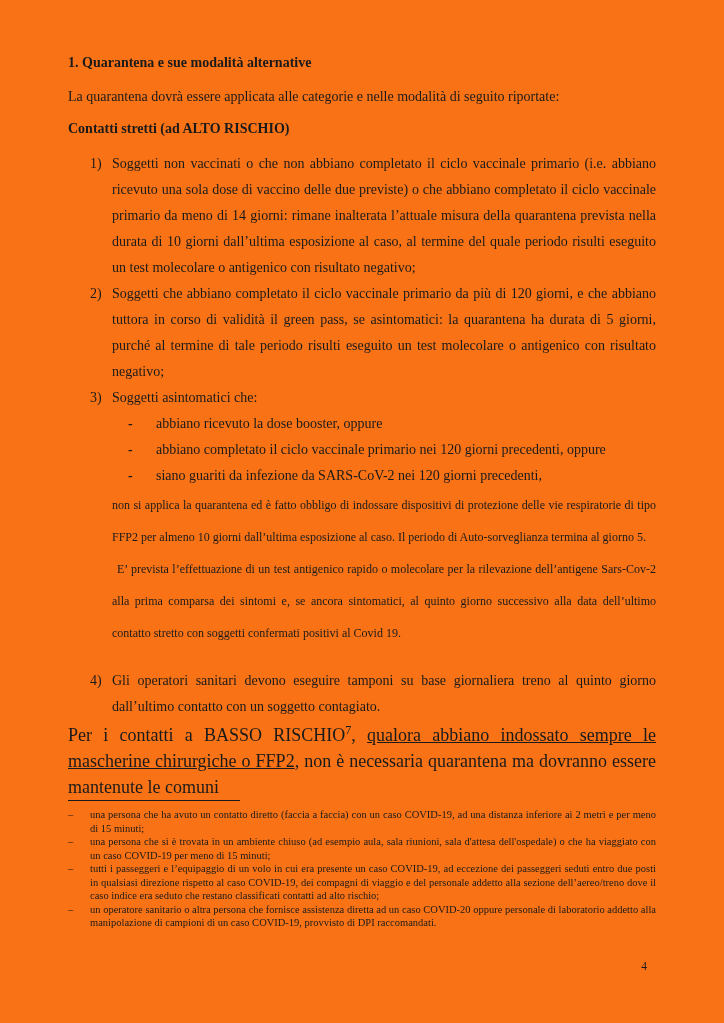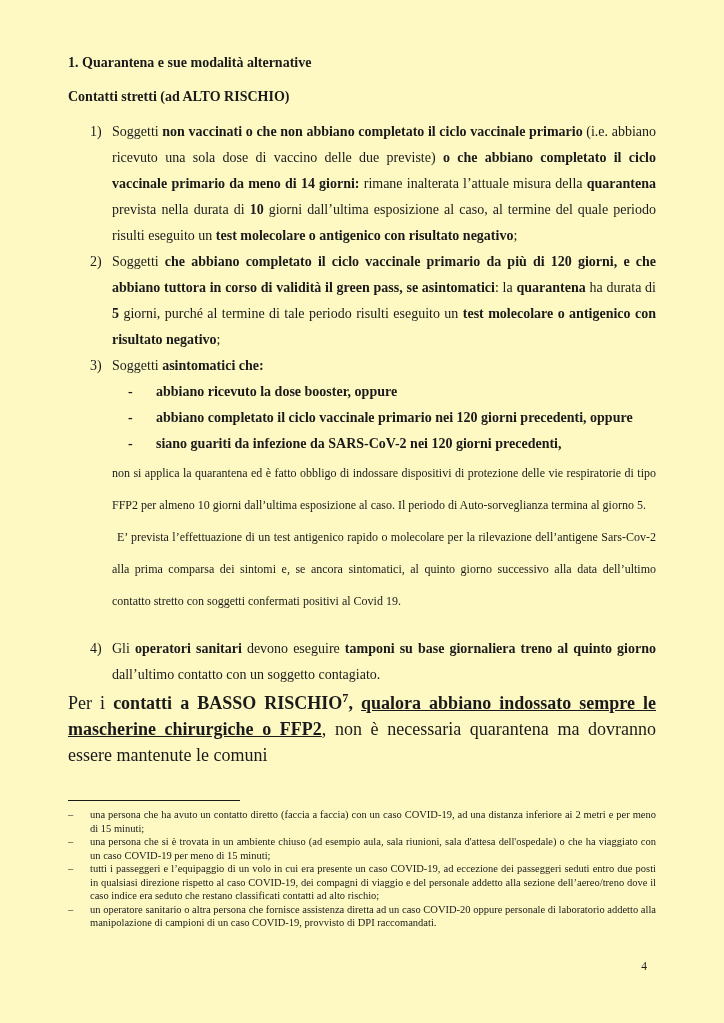--- a/index.html
+++ b/index.html
@@ -1,19 +1,19 @@
 <!DOCTYPE html>
 <html><head>
 <meta charset="utf-8">
 <style>
   html,body{margin:0;padding:0;background:#ffffff;}
   .page{
     position:relative;
     width:724px;height:1023px;
-    background:#fef9c3;
+    background:#f97316;
     font-family:"Liberation Serif", serif;
     color:#1a1a1a;
     overflow:hidden;
   }
   .content{position:absolute;left:68px;right:68px;top:0;}
   .para{margin:0;font-size:14px;line-height:20px;}
   .heading{margin:53px 0 14px 0;font-weight:bold;}
   .intro{margin:0 0 12px 0;}
   .subheading{margin:0 0 12px 0;font-weight:bold;}
   .oli{position:relative;padding-left:44px;font-size:14px;line-height:26px;text-align:justify;}
@@ -23,31 +23,32 @@
   .cont{padding-left:44px;font-size:12px;line-height:32px;text-align:justify;}
   .indent{text-indent:5px;}
   .gap-before{margin-top:19px;}
   .closing{margin-top:2px;font-size:18px;line-height:26px;text-align:justify;}
   .footer{position:absolute;left:68px;right:68px;top:800px;font-size:10.5px;line-height:13.5px;text-align:justify;}
   .rule{width:172px;height:0;border-top:1px solid #1a1a1a;margin:0 0 7px 0;}
   .fn{margin:0;}
   .fnb{position:relative;padding-left:22px;}
   .fnm{position:absolute;left:0;top:0;}
   .pagenum{position:absolute;top:959px;right:77px;font-size:11.5px;line-height:14px;}
-  .b{font-weight:bold;}
+  .b{font-weight:normal;}
   .u{text-decoration:underline;}
   sup{font-size:68%;line-height:0;}
 </style>
 </head>
 <body>
 
 <div class="page">
   <div class="content">
 
     <p class="para heading">1. Quarantena e sue modalità alternative</p>
+    <p class="para intro">La quarantena dovrà essere applicata alle categorie e nelle modalità di seguito riportate:</p>
     <p class="para subheading">Contatti stretti (ad ALTO RISCHIO)</p>
 
     <div class="oli">
       <span class="marker">1)</span>
       <div><span>Soggetti </span><span class="b">non vaccinati o che non abbiano completato il ciclo vaccinale primario</span><span> (i.e. abbiano ricevuto una sola dose di vaccino delle due previste) </span><span class="b">o che abbiano completato il ciclo vaccinale primario da meno di 14 giorni:</span><span> rimane inalterata l’attuale misura della </span><span class="b">quarantena</span><span> prevista nella durata di </span><span class="b">10</span><span> giorni dall’ultima esposizione al caso, al termine del quale periodo risulti eseguito un </span><span class="b">test molecolare o antigenico con risultato negativo</span><span>;</span></div>
     </div>
 
     <div class="oli">
       <span class="marker">2)</span>
       <div><span>Soggetti </span><span class="b">che abbiano completato il ciclo vaccinale primario da più di 120 giorni, e che abbiano tuttora in corso di validità il green pass, se asintomatici</span><span>: la </span><span class="b">quarantena</span><span> ha durata di </span><span class="b">5</span><span> giorni, purché al termine di tale periodo risulti eseguito un </span><span class="b">test molecolare o antigenico con risultato negativo</span><span>;</span></div>

